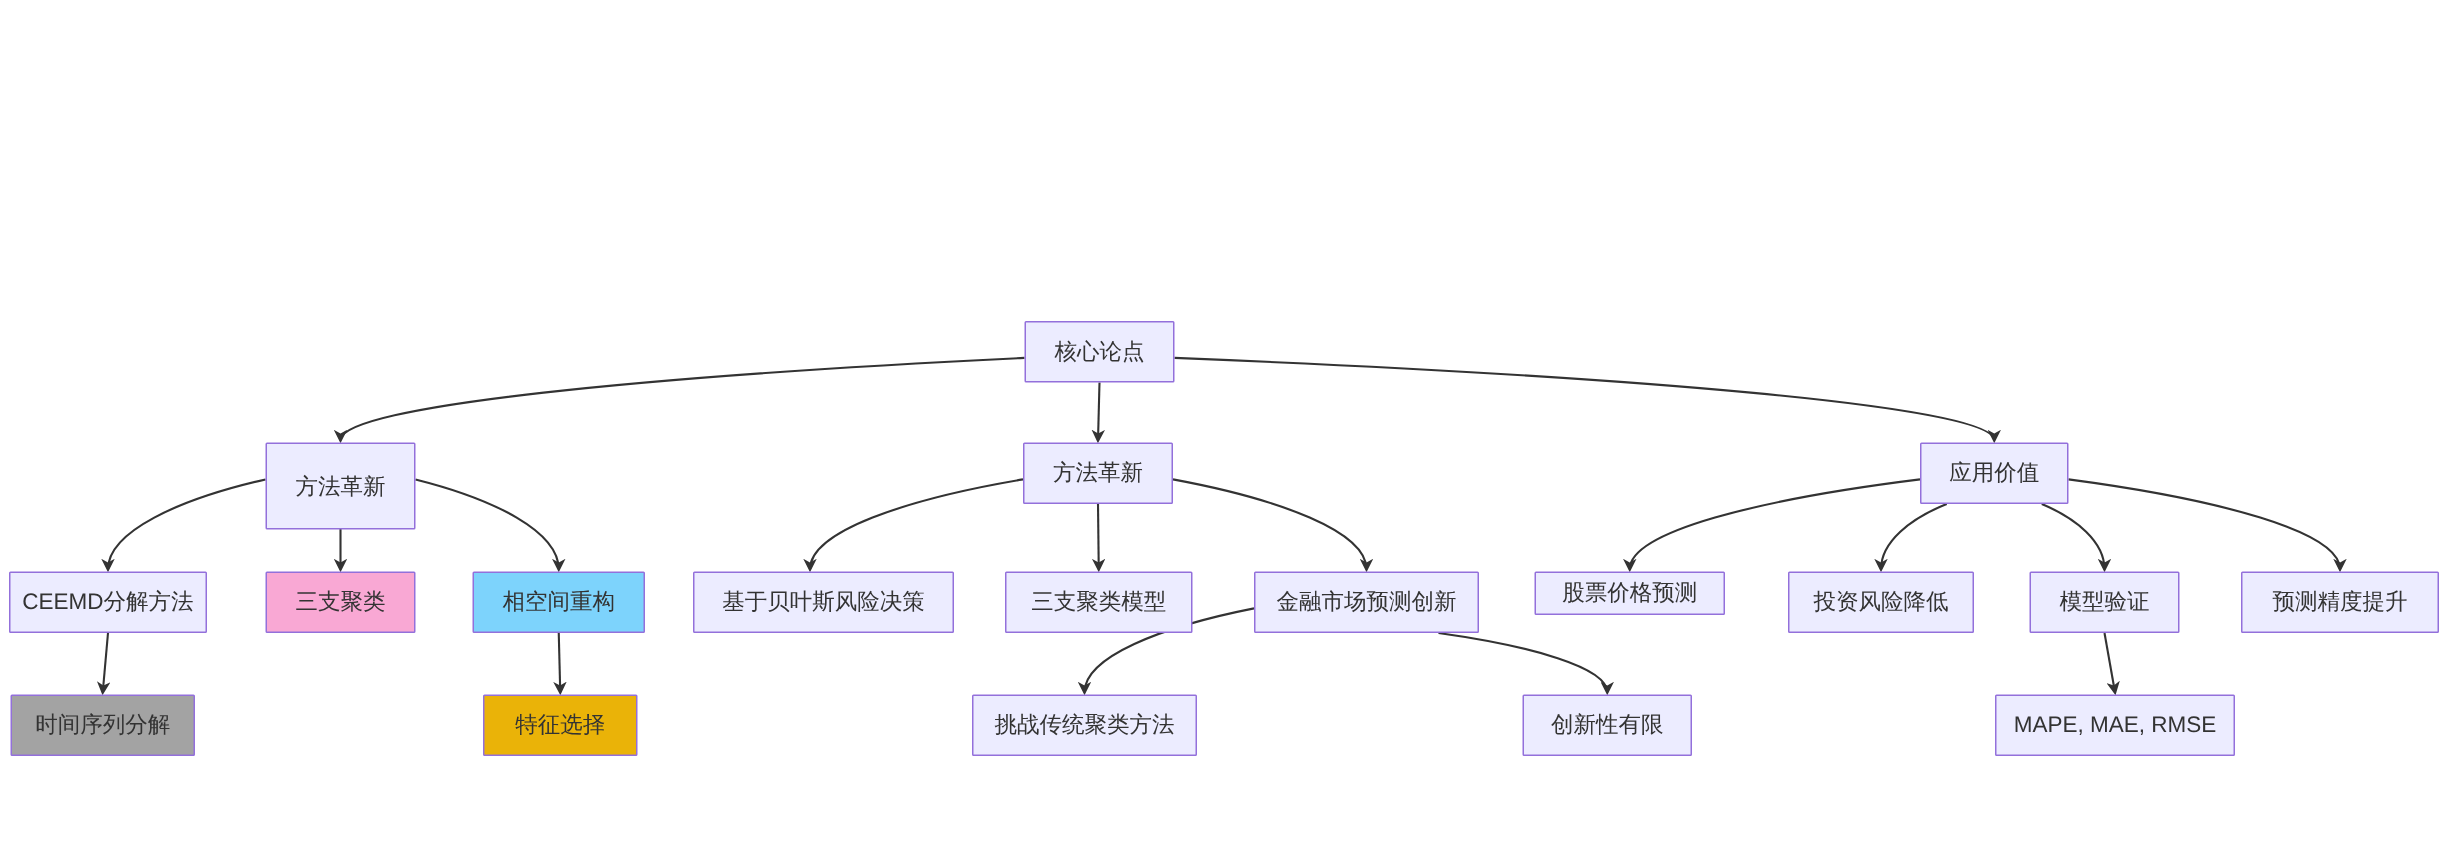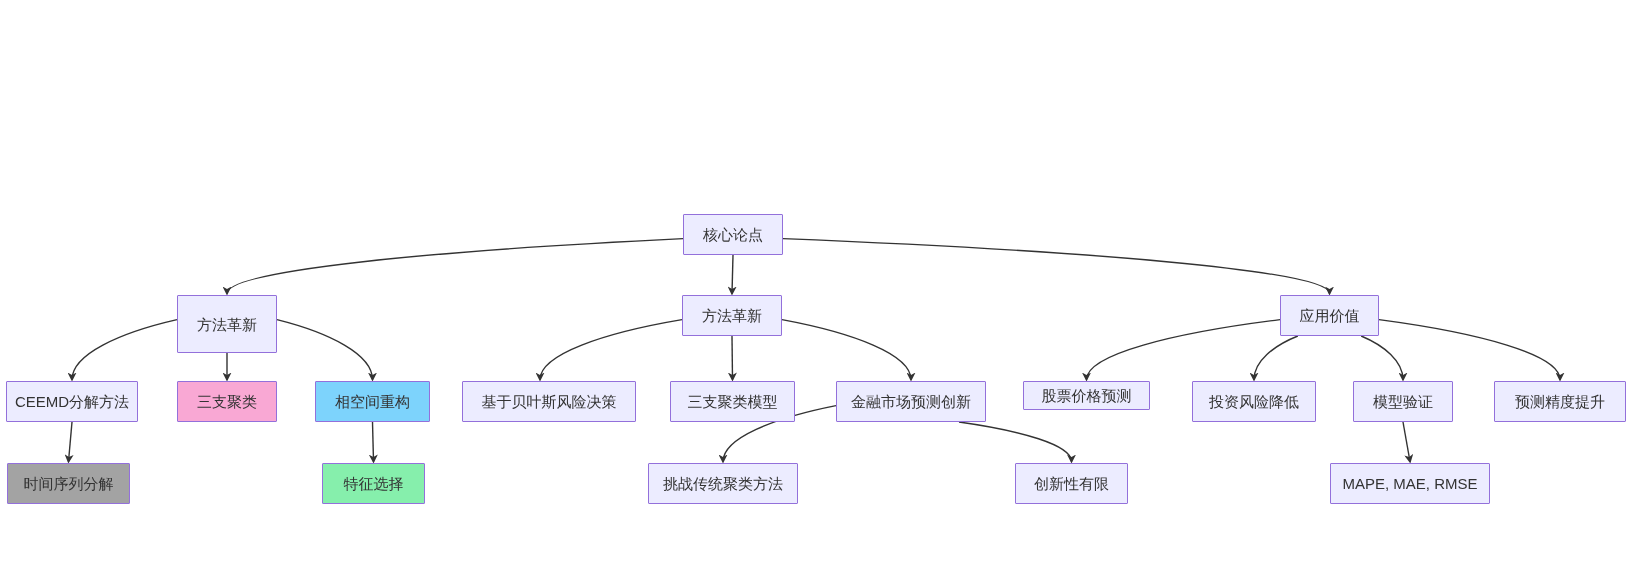--- a/index.html
+++ b/index.html
@@ -113,21 +113,21 @@
       </div>
       <div class="node" style="left: 1353px; top: 381px; width: 100px; height: 41px; background: rgb(236, 236, 255); border-color: rgb(147, 112, 219);">
         <span class="node-label" style="color: rgb(51, 51, 51);">模型验证</span>
       </div>
       <div class="node" style="left: 1494px; top: 381px; width: 132px; height: 41px; background: rgb(236, 236, 255); border-color: rgb(147, 112, 219);">
         <span class="node-label" style="color: rgb(51, 51, 51);">预测精度提升</span>
       </div>
       <div class="node" style="left: 7px; top: 463px; width: 123px; height: 41px; background: #a3a3a3; border-color: rgb(147, 112, 219);">
         <span class="node-label" style="color: rgb(51, 51, 51);">时间序列分解</span>
       </div>
-      <div class="node" style="left: 322px; top: 463px; width: 103px; height: 41px; background: #86efac; border-color: rgb(147, 112, 219);">
+      <div class="node" style="left: 322px; top: 463px; width: 103px; height: 41px; background: #eab308; border-color: rgb(147, 112, 219);">
         <span class="node-label" style="color: rgb(51, 51, 51);">特征选择</span>
       </div>
       <div class="node" style="left: 648px; top: 463px; width: 150px; height: 41px; background: rgb(236, 236, 255); border-color: rgb(147, 112, 219);">
         <span class="node-label" style="color: rgb(51, 51, 51);">挑战传统聚类方法</span>
       </div>
       <div class="node" style="left: 1015px; top: 463px; width: 113px; height: 41px; background: rgb(236, 236, 255); border-color: rgb(147, 112, 219);">
         <span class="node-label" style="color: rgb(51, 51, 51);">创新性有限</span>
       </div>
       <div class="node" style="left: 1330px; top: 463px; width: 160px; height: 41px; background: rgb(236, 236, 255); border-color: rgb(147, 112, 219);">
         <span class="node-label" style="color: rgb(51, 51, 51);">MAPE, MAE, RMSE</span>

